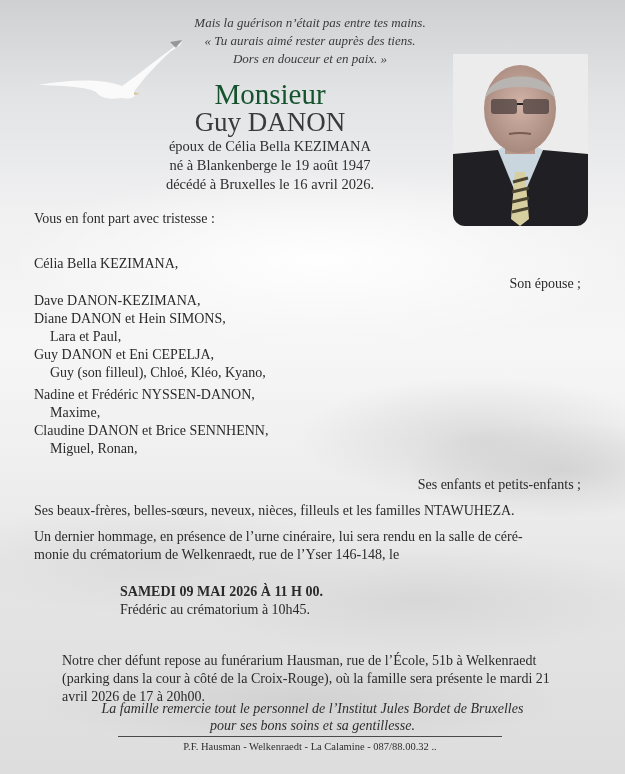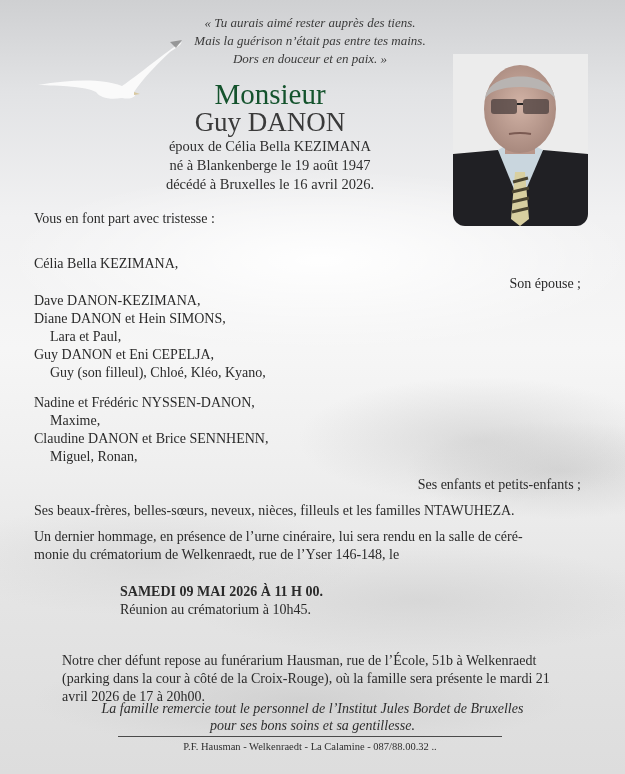--- a/index.html
+++ b/index.html
@@ -32,43 +32,43 @@
     left: 453px; top: 54px; width: 135px; height: 172px;
     border-radius: 0 0 12px 12px; overflow: hidden;
   }
   .body-text { font-size: 14px; line-height: 18px; color: #2a2a2a; }
   .intro { left: 34px; top: 210px; }
   .spouse { left: 34px; top: 255px; }
   .spouse-role { right: 44px; top: 275px; }
   .children { left: 34px; top: 292px; }
   .children div { height: 18px; }
   .children .indent { padding-left: 16px; }
-  .children .gap { margin-top: 12px; }
+  .children .gap { margin-top: 4px; }
   .children-role { right: 44px; top: 476px; }
   .extended { left: 34px; top: 502px; }
   .ceremony { left: 34px; top: 528px; width: 560px; }
   .date-block { left: 120px; top: 583px; width: 380px; text-align: left; }
   .date-main { font-weight: bold; font-size: 14px; line-height: 18px; }
   .visit { left: 34px; top: 652px; width: 560px; margin-left: 28px; }
   .thanks {
     left: 40px; top: 700px; width: 545px; text-align: center;
     font-style: italic; font-size: 14px; line-height: 17px; color: #2e2e2e;
   }
   .rule { left: 118px; top: 736px; width: 384px; height: 1px; background: #4a4a4a; }
   .footer {
     left: 100px; top: 740px; width: 420px; text-align: center;
     font-size: 10.5px; line-height: 14px; color: #2e2e2e;
   }
 </style>
 </head>
 <body>
 
 <div class="abs poem">
+  <div>Mais la guérison n’était pas entre tes mains.</div>
   <div>« Tu aurais aimé rester auprès des tiens.</div>
-  <div>Mais la guérison n’était pas entre tes mains.</div>
   <div>Dors en douceur et en paix. »</div>
 </div>
 
 <svg class="abs gull" viewBox="0 0 160 70">
   <path d="M8 55 C40 50, 70 48, 92 56 C110 44, 135 22, 152 12 C150 16, 146 18, 140 22 C125 36, 112 50, 104 62 C108 66, 102 70, 92 68 C80 70, 70 68, 66 62 C55 56, 30 56, 8 55 Z" fill="#fbfbfb" opacity="0.95"></path>
   <path d="M140 12 L152 10 L146 18 Z" fill="#6a6a6a" opacity="0.6"></path>
   <path d="M104 62 L110 64 L104 65 Z" fill="#d8c8a0"></path>
 </svg>
 
 <div class="abs head-block">
@@ -129,21 +129,21 @@
 <div class="abs body-text children-role">Ses enfants et petits-enfants ;</div>
 <div class="abs body-text extended">Ses beaux-frères, belles-sœurs, neveux, nièces, filleuls et les familles NTAWUHEZA.</div>
 
 <div class="abs body-text ceremony">
   <div>Un dernier hommage, en présence de l’urne cinéraire, lui sera rendu en la salle de céré-</div>
   <div>monie du crématorium de Welkenraedt, rue de l’Yser 146-148, le</div>
 </div>
 
 <div class="abs body-text date-block">
   <div class="date-main">SAMEDI 09 MAI  2026 À 11 H 00.</div>
-  <div>Réunion au crématorium à 10h45.</div>
+  <div>Frédéric au crématorium à 10h45.</div>
 </div>
 
 <div class="abs body-text visit">
   <div>Notre cher défunt repose au funérarium Hausman, rue de l’École, 51b à Welkenraedt</div>
   <div>(parking dans la cour à côté de la Croix-Rouge), où la famille sera présente le mardi 21</div>
   <div>avril 2026 de 17 à 20h00.</div>
 </div>
 
 <div class="abs thanks">
   <div>La famille remercie tout le personnel de l’Institut Jules Bordet de Bruxelles</div>

